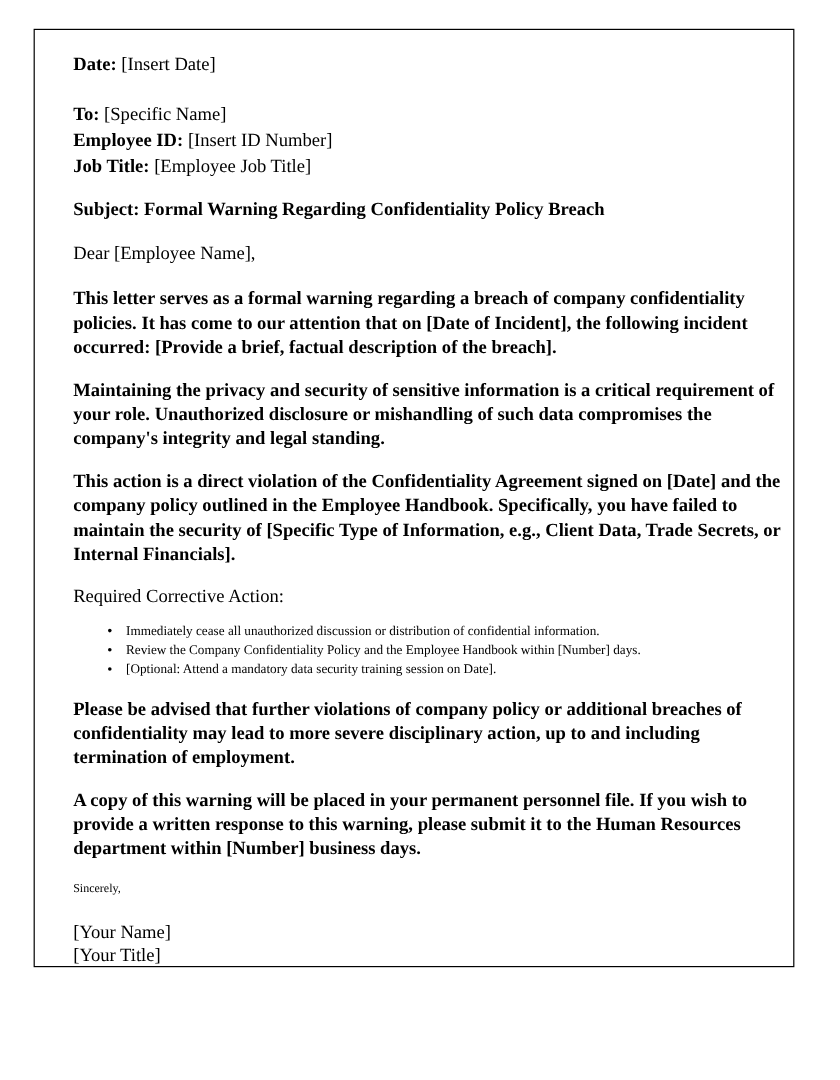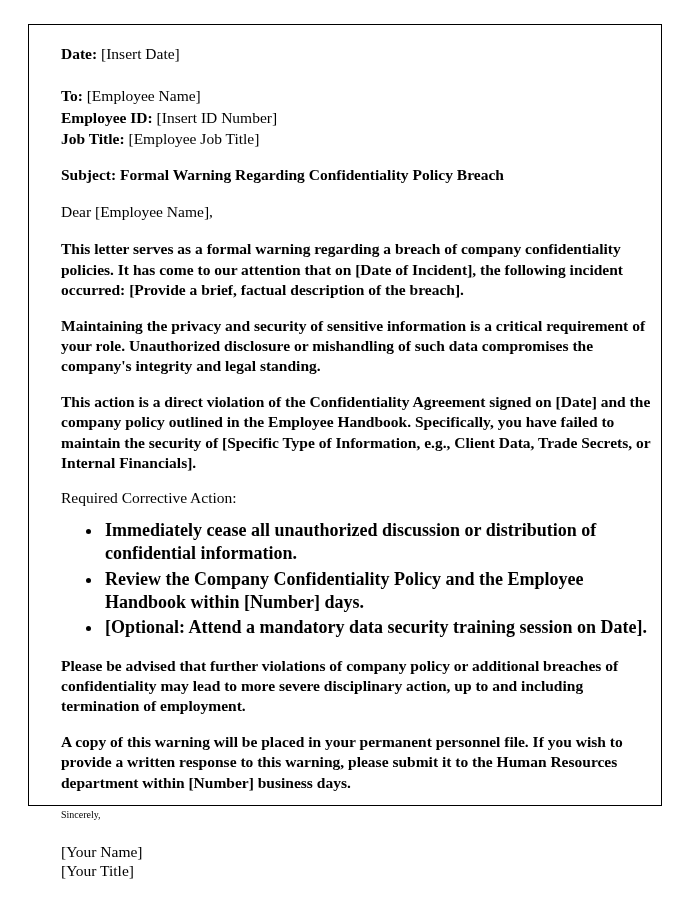--- a/index.html
+++ b/index.html
@@ -67,25 +67,24 @@
     font-size: 15.5px;
     font-weight: normal;
     margin: 0 0 12px 0;
   }
   ul.actions {
     margin: 0 0 16px 0;
     padding-left: 42px;
     list-style: disc;
   }
   ul.actions li {
-    font-size: 18px;
+    font-size: 11px;
     line-height: 1.30;
     margin-bottom: 2px;
     padding-left: 2px;
-    font-weight: bold;
   }
   .sign-off {
     font-size: 10px;
     margin: 0 0 22px 0;
   }
   .sig-line {
     font-size: 15.5px;
     line-height: 1.28;
   }
   .label-strong { font-weight: bold; }
@@ -103,21 +102,21 @@
         <span class="label-strong">Date:</span>
         <span>[Insert Date]</span>
       </div>
     </div>
 
     <div class="gap-lg"></div>
 
     <div class="meta-block">
       <div class="meta-line">
         <span class="label-strong">To:</span>
-        <span>[Employee Name]</span>
+        <span>[Specific Name]</span>
       </div>
       <div class="meta-line">
         <span class="label-strong">Employee ID:</span>
         <span>[Insert ID Number]</span>
       </div>
       <div class="meta-line">
         <span class="label-strong">Job Title:</span>
         <span>[Employee Job Title]</span>
       </div>
     </div>

